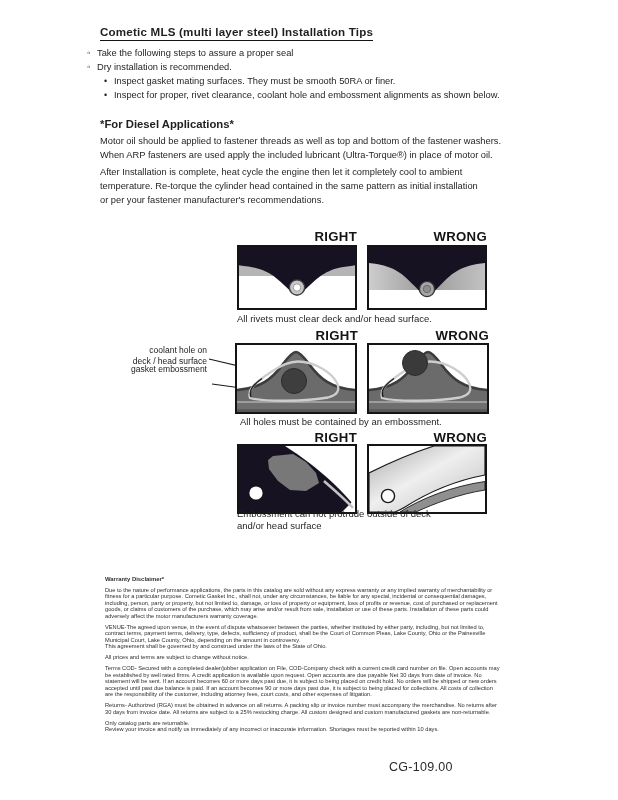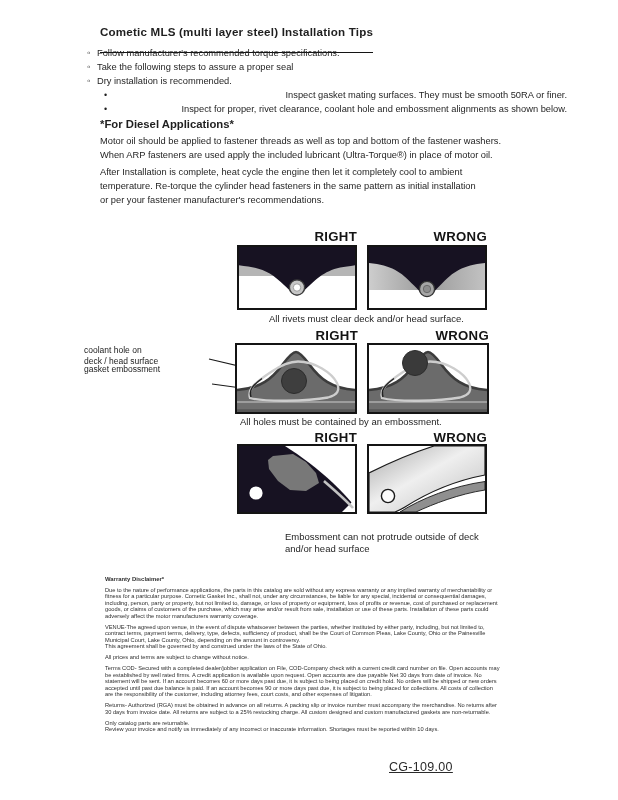--- a/index.html
+++ b/index.html
@@ -6,61 +6,57 @@
   html,body { background:#ffffff; }
   .page {
     position:relative; width:618px; height:800px; background:#ffffff;
     font-family:"Liberation Sans", sans-serif; color:#1f1f1f; overflow:hidden;
   }
   .abs { position:absolute; }
   .prewrap { white-space:pre-line; }
 
   .title {
     left:100px; top:25px; font-size:11.6px; font-weight:bold; letter-spacing:0.2px;
-    border-bottom:1.6px solid #141414; padding-bottom:14px; display:inline-block;
+    border-bottom:1.6px solid #141414; padding-bottom:2px; display:inline-block;
   }
 
   .tips { left:87px; top:46px; width:480px; font-size:9.3px; }
   .tip-row { display:flex; line-height:14px; }
-  .tip-row.sub { margin-left:17px;justify-content:space-between; }
+  .tip-row.sub { margin-left:17px; }
   .bullet-glyph { width:10px; flex:0 0 10px; }
   .tip-row.lvl1 .bullet-glyph::before { content:"◦"; font-size:10px; }
   .tip-row.sub .bullet-glyph::before { content:"•"; font-size:9px; }
 
   .diesel-h { left:100px; top:118px; font-size:11.3px; font-weight:bold;text-align:right; }
   .body-p { left:100px; width:470px; font-size:9.3px; line-height:13.8px; }
   .p1 { top:135px; }
   .p2 { top:166px; }
   .note { top:208px; }
 
   .dlabel { top:0; width:120px; text-align:right; font-size:13.2px; font-weight:bold; letter-spacing:0.3px; color:#141414; }
   .panel { border:2px solid #141414; background:#ffffff; overflow:hidden; }
   .panel svg { display:block; width:100%; height:100%; }
   .caption { font-size:9.5px; line-height:11.5px; color:#1f1f1f; }
 
-  .side-label { left:84px; width:123px; font-size:8.5px; line-height:10.5px; color:#222; }
+  .side-label { left:84px; width:123px; text-align:right; font-size:8.5px; line-height:10.5px; color:#222; }
 
   .legal { left:105px; top:576px; width:425px; color:#2e2e2e; }
   .legal-h { font-size:5.9px; font-weight:bold; margin-bottom:4.5px; }
   .legal p { font-size:5.7px; line-height:6.5px; margin-bottom:4.5px; white-space:pre-line; }
 
-  .doc-code { left:389px; top:760px; font-size:12.5px; color:#2a2a2a; letter-spacing:0.3px;text-decoration:underline; }
+  .doc-code { left:389px; top:760px; font-size:12.5px; color:#2a2a2a; letter-spacing:0.3px; }
 </style>
 </head>
 <body>
 
 <div class="page">
 
   <div class="abs title">Cometic MLS (multi layer steel) Installation Tips</div>
 
   <div class="abs tips">
-    <div class="tip-row lvl1">
-      <span class="bullet-glyph"></span>
-      <span>Follow manufacturer's recommended torque specifications.</span>
-    </div>
     <div class="tip-row lvl1">
       <span class="bullet-glyph"></span>
       <span>Take the following steps to assure a proper seal</span>
     </div>
     <div class="tip-row lvl1">
       <span class="bullet-glyph"></span>
       <span>Dry installation is recommended.</span>
     </div>
     <div class="tip-row sub">
       <span class="bullet-glyph"></span>
@@ -69,21 +65,21 @@
     <div class="tip-row sub">
       <span class="bullet-glyph"></span>
       <span>Inspect for proper, rivet clearance, coolant hole and embossment alignments as shown below.</span>
     </div>
   </div>
 
   <div class="abs diesel-h">*For Diesel Applications*</div>
   <div class="abs body-p p1 prewrap">Motor oil should be applied to fastener threads as well as top and bottom of the fastener washers.
 When ARP fasteners are used apply the included lubricant (Ultra-Torque®) in place of motor oil.</div>
   <div class="abs body-p p2 prewrap">After Installation is complete, heat cycle the engine then let it completely cool to ambient
-temperature. Re-torque the cylinder head fasteners in the same pattern as initial installation
+temperature. Re-torque the cylinder head contained in the same pattern as initial installation
 or per your fastener manufacturer's recommendations.</div>
 
   <div class="abs dlabel" style="left:237px; top:229px;">RIGHT</div>
   <div class="abs dlabel" style="left:367px; top:229px;">WRONG</div>
 
   <div class="abs panel" style="left:237px; top:245px; width:120px; height:65px;">
     <svg viewBox="0 0 116 61">
       <rect x="0" y="19" width="116" height="10" fill="#b5b5b5"></rect>
       <rect x="0" y="29" width="116" height="32" fill="#ffffff"></rect>
       <path d="M0,0 H116 V18.5 C93,20.5 85,25 71,38 C63,45.5 61,48.5 58,48.5 C55,48.5 53,45.5 45,38 C31,25 23,20.5 0,18.5 Z" fill="#171222"></path>
@@ -100,21 +96,21 @@
             <stop offset="1" stop-color="#c2c2c2"></stop>
         </linearGradient>
       </defs>
       <rect x="0" y="16" width="116" height="27" fill="url(#dg1)"></rect>
       <rect x="0" y="43" width="116" height="18" fill="#ffffff"></rect>
       <path d="M0,0 H116 V16 C93,18.5 85,24 71,38.5 C63,46.5 61,50 58,50 C55,50 53,46.5 45,38.5 C31,24 23,18.5 0,16 Z" fill="#171222"></path>
       <circle cx="58" cy="42" r="7.6" fill="#a6a6a6" stroke="#333333" stroke-width="1.4"></circle>
       <circle cx="58" cy="42" r="3.7" fill="#8d8d8d" stroke="#5f5f5f" stroke-width="0.8"></circle>
     </svg>
   </div>
-  <div class="abs caption" style="left:237px; top:313px;margin-left:32px;">All rivets must clear deck and/or head surface.</div>
+  <div class="abs caption" style="left:237px; top:313px;">All rivets must clear deck and/or head surface.</div>
 
   <div class="abs dlabel" style="left:236px; top:328px; width:122px;">RIGHT</div>
   <div class="abs dlabel" style="left:367px; top:328px; width:122px;">WRONG</div>
 
   <div class="abs side-label prewrap" style="top:345px;">coolant hole on
 deck / head surface</div>
   <div class="abs side-label" style="top:364px;">gasket embossment</div>
 
   <svg class="abs" style="left:205px; top:350px;" width="95" height="45">
     <line x1="4" y1="9" x2="84" y2="28" stroke="#1a1a1a" stroke-width="1.1"></line>
@@ -166,21 +162,21 @@
           <stop offset="0" stop-color="#a9a9a9"></stop>
             <stop offset="0.45" stop-color="#efefef"></stop>
             <stop offset="1" stop-color="#bdbdbd"></stop>
         </linearGradient>
       </defs>
       <path d="M0,27 C21,16.5 43,7 65,0 H116 V29 C87,34.5 58,47 36,61 C32,63.5 28.5,65 26,66 H0 Z" fill="url(#dg2)" stroke="#1a1a1a" stroke-width="1.2"></path>
       <path d="M31,66 C52,52.5 84,40 116,35.5 V44 C90,48 64,58 47,66 Z" fill="#8f8f8f" stroke="#1a1a1a" stroke-width="0.9"></path>
       <circle cx="19" cy="50" r="6.6" fill="#fbfbfb" stroke="#1a1a1a" stroke-width="1.4"></circle>
     </svg>
   </div>
-  <div class="abs caption prewrap" style="left:237px; top:531px; width:260px;margin-left:48px;">Embossment can not protrude outside of deck
+  <div class="abs caption prewrap" style="left:237px; top:508px; width:260px;">Embossment can not protrude outside of deck
 and/or head surface</div>
 
   <div class="abs legal">
     <div class="legal-h">Warranty Disclaimer*</div>
     <p>Due to the nature of performance applications, the parts in this catalog are sold without any express warranty or any implied warranty of merchantability or
 fitness for a particular purpose.  Cometic Gasket Inc., shall not, under any circumstances, be liable for any special, incidental or consequential damages,
 including, person, party or property, but not limited to, damage, or loss of property or equipment, loss of profits or revenue, cost of purchased or replacement
 goods, or claims of customers of the purchase, which may arise and/or result from sale, installation or use of these parts.  Installation of these parts could
 adversely affect the motor manufacturers warranty coverage.</p>
     <p>VENUE-The agreed upon venue, in the event of dispute whatsoever between the parties, whether instituted by either party, including, but not limited to,

